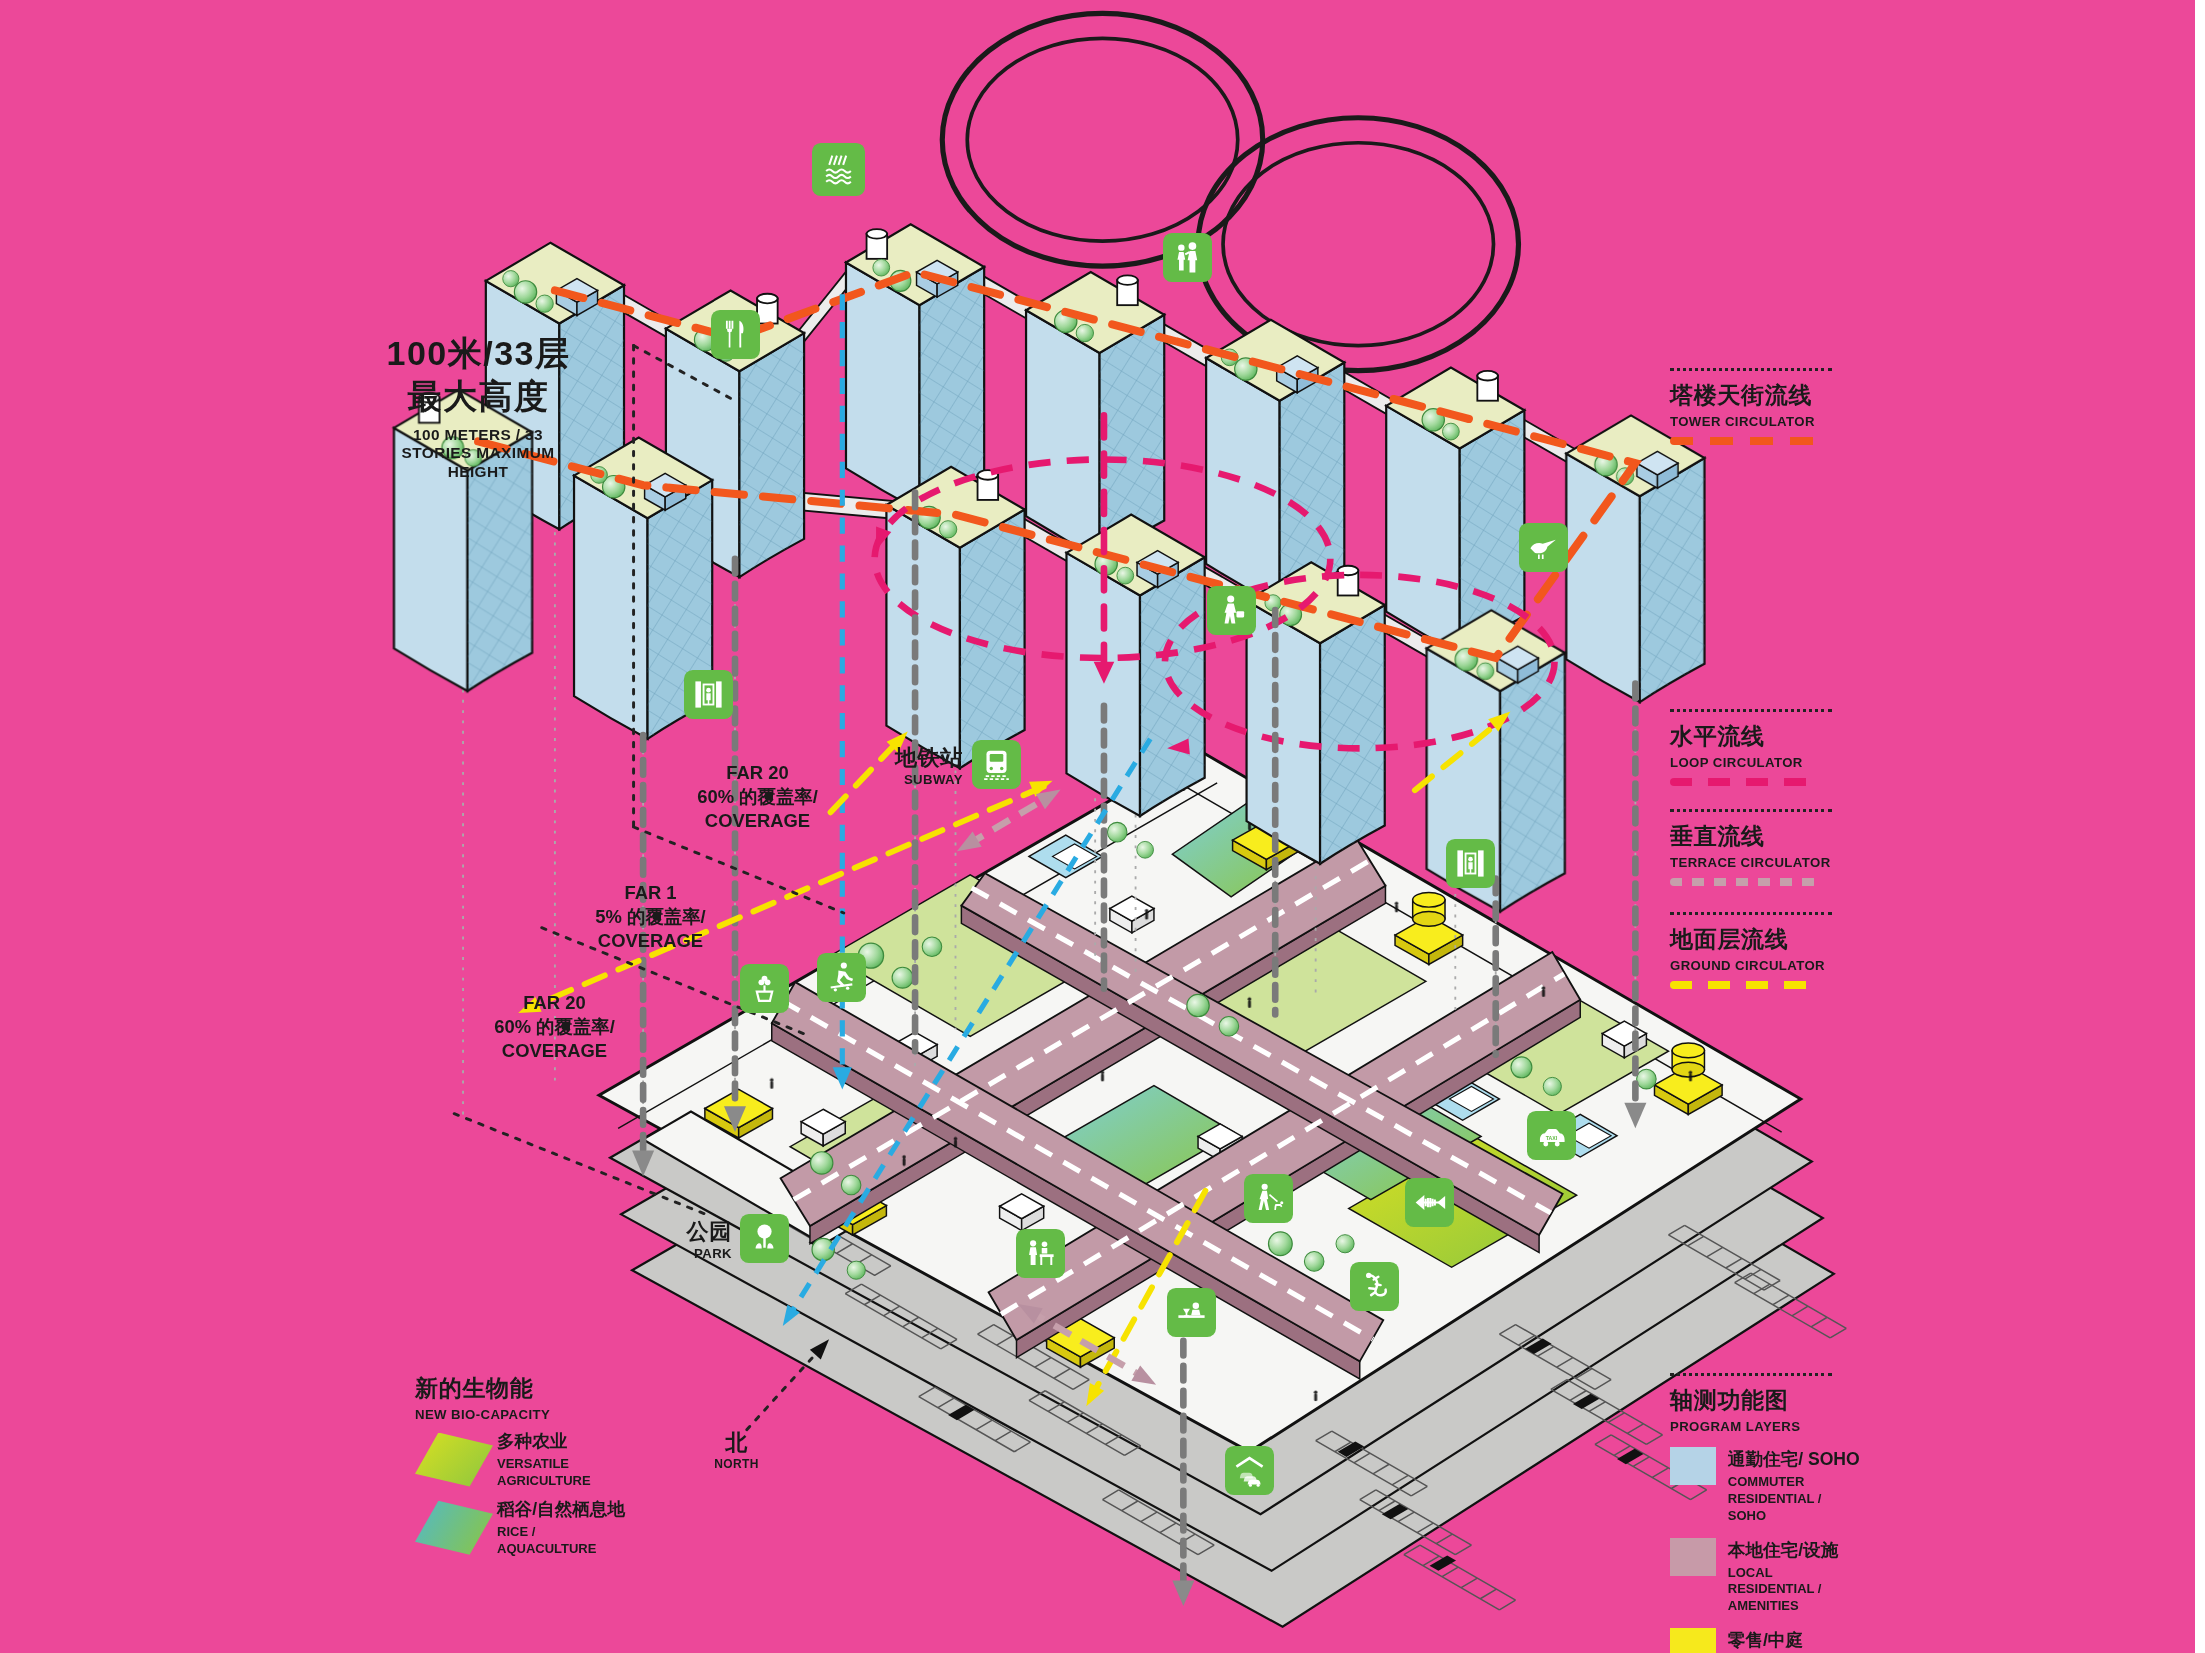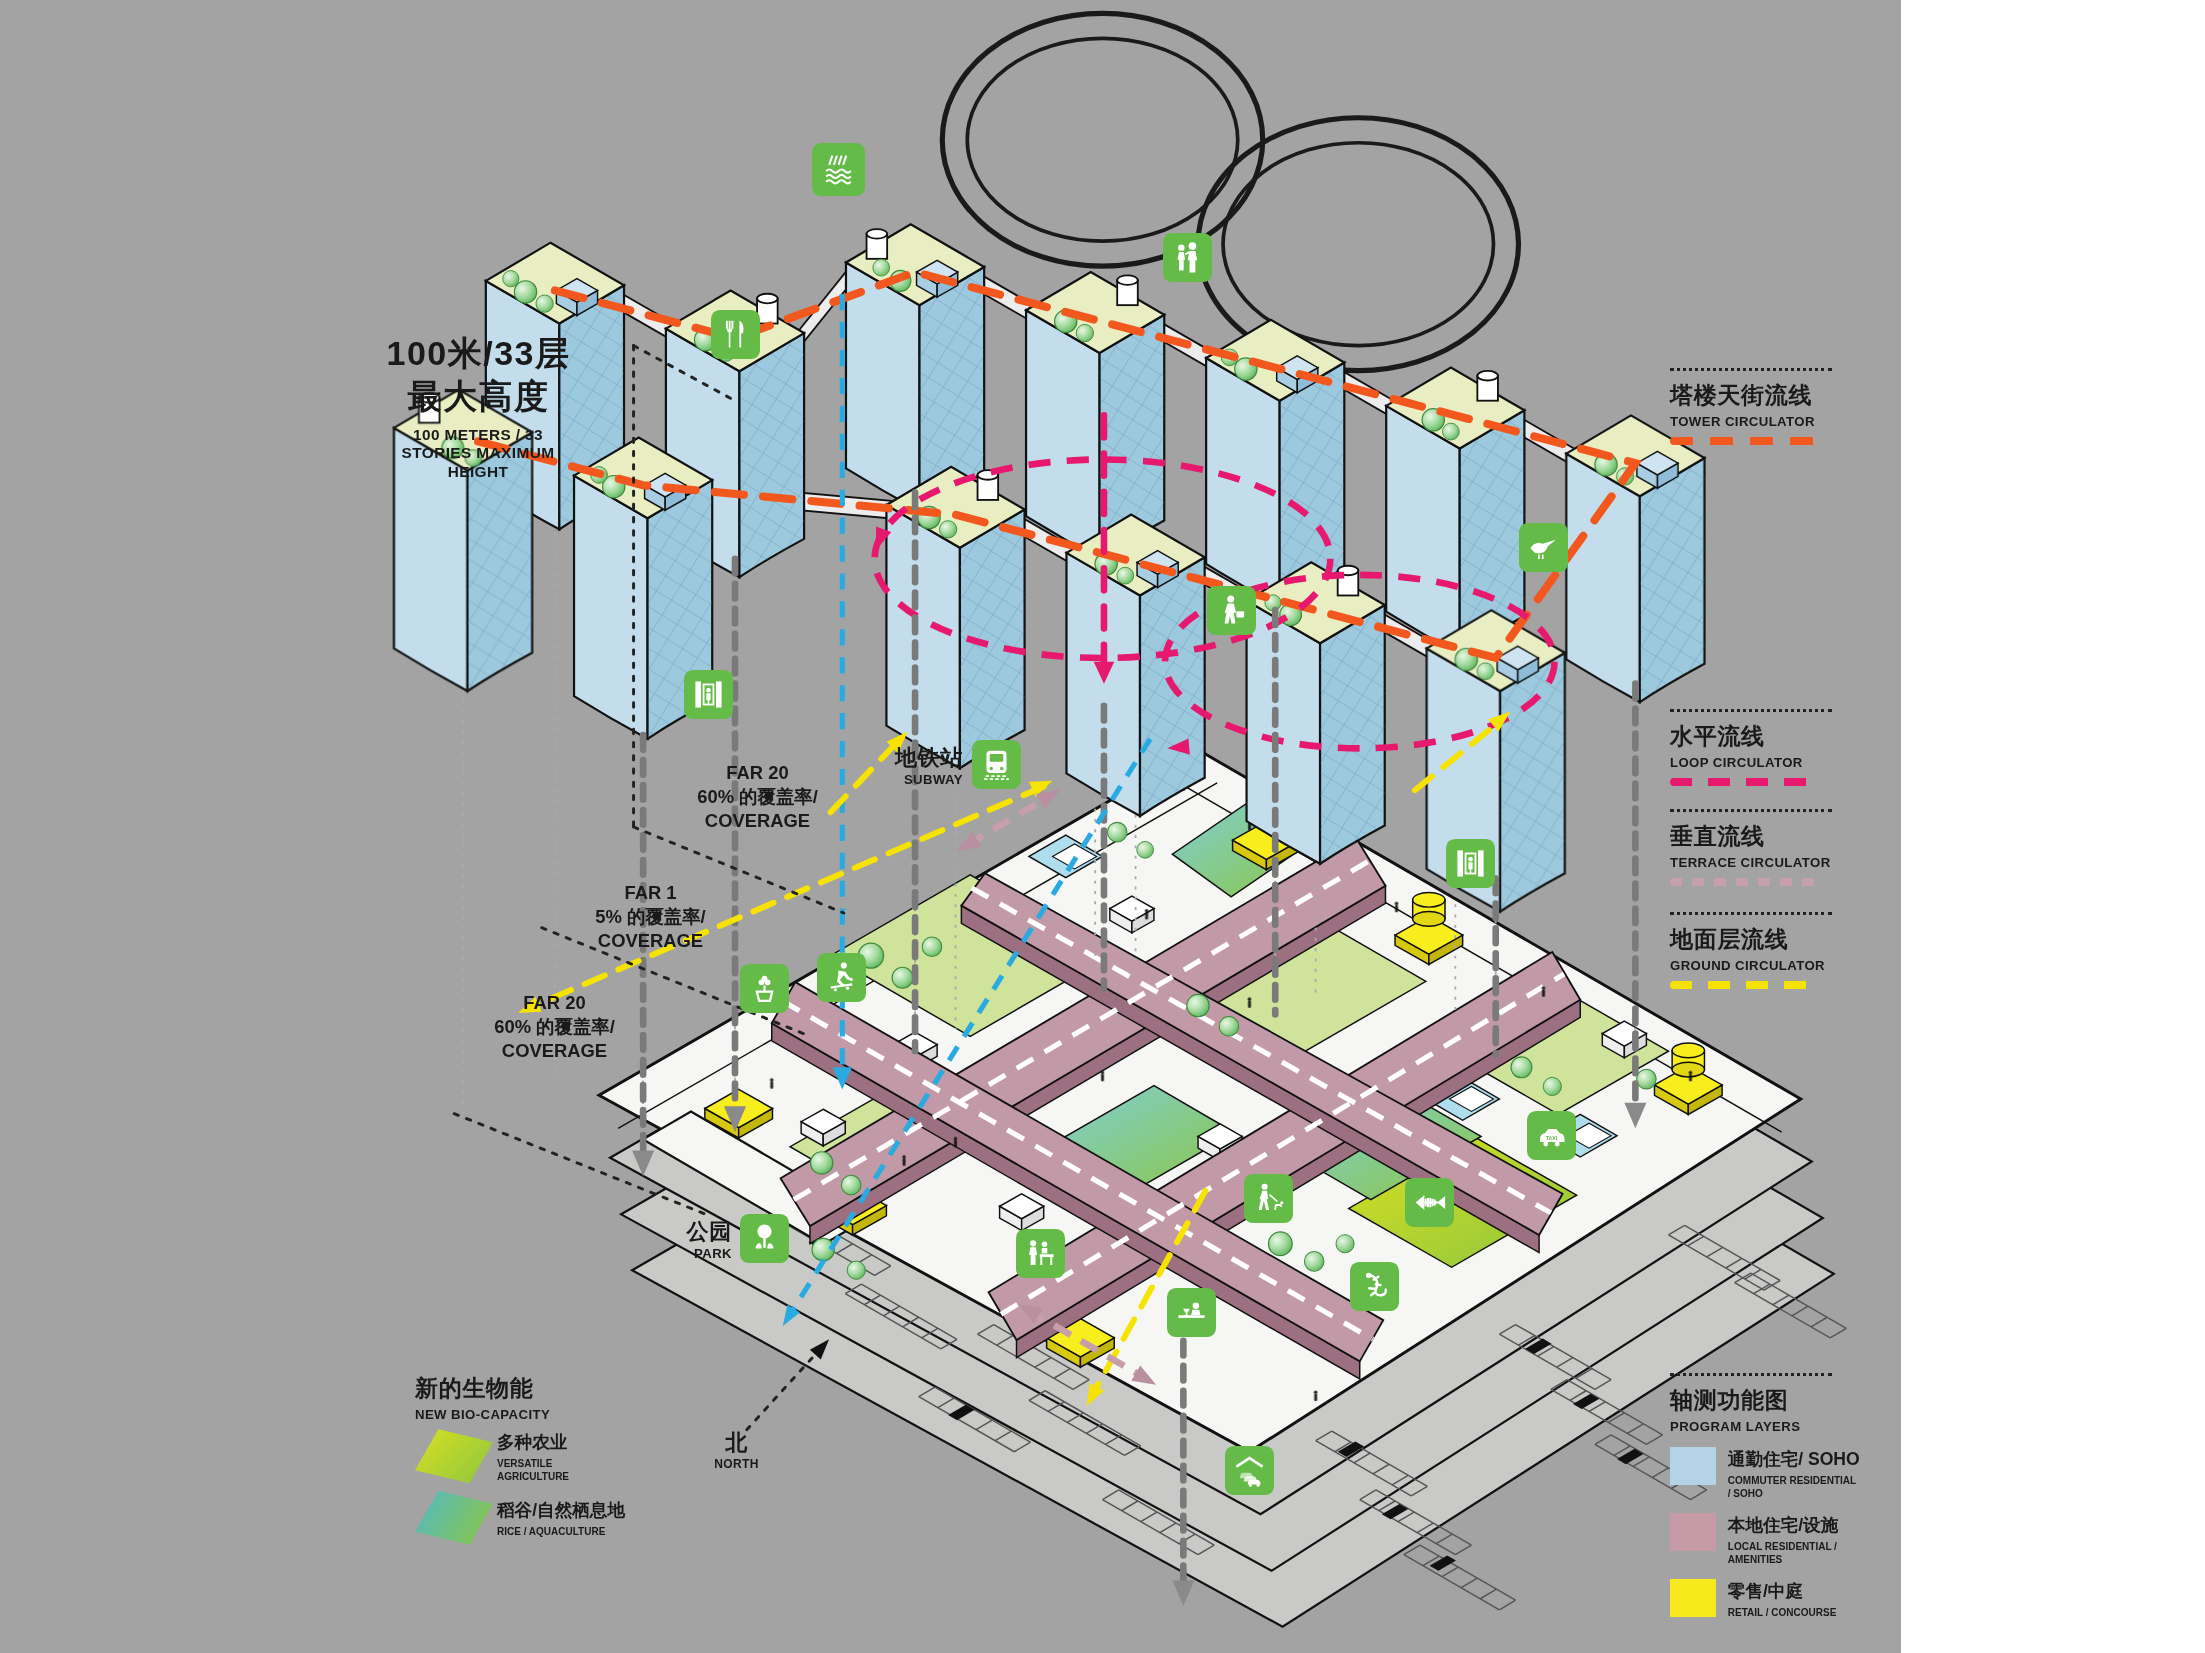--- a/index.html
+++ b/index.html
@@ -1,16 +1,16 @@
 <!DOCTYPE html>
 <html style="font-size:11.8px"><head>
 <meta charset="utf-8">
 <style>
   html,body{margin:0;padding:0;background:#fff;}
-  #stage{position:relative;width:1901px;height:1654px;background:#a3a3a3;overflow:hidden;
+  #stage{position:relative;width:2195px;height:1654px;background:#ec4899;overflow:hidden;
          font-family:"Liberation Sans",sans-serif;color:#1a1a1a;}
   #scene{position:absolute;left:0;top:0;}
   .lbl{position:absolute;font-weight:bold;color:#1a1a1a;}
   .ctr{text-align:center;} .rgt{text-align:right;}
   .cn-xl{font-size:34px;line-height:1.25;letter-spacing:1.5px;}
   .en-md{font-size:15.4px;line-height:1.2;margin-top:8.8px;letter-spacing:0.4px;}
   .cn-md{font-size:22px;line-height:1.15;letter-spacing:0.7px;}
   .en-sm{font-size:13.2px;letter-spacing:0.4px;margin-top:2.2px;}
   .far{font-size:18.4px;line-height:1.3;}
   
@@ -20,21 +20,21 @@
   .leg-en{font-size:13.2px;font-weight:bold;letter-spacing:0.4px;margin-top:2.9px;}
   .swatch{height:8px;width:147px;margin-top:8.8px;border-radius:4.4px;}
   .sw-orange{background:repeating-linear-gradient(90deg,#f2571d 0 23.5px,transparent 23.5px 40px);}
   .sw-pink{background:repeating-linear-gradient(90deg,#e6196f 0 22px,transparent 22px 38px);}
   .sw-mauve{background:repeating-linear-gradient(90deg,#c69fab 0 11.8px,transparent 11.8px 22px);}
   .sw-yellow{background:repeating-linear-gradient(90deg,#f7e300 0 22px,transparent 22px 38px);}
   
   .prog-item{display:flex;gap:11.8px;margin-top:13.2px;}
   .prog-swatch{width:46px;height:38px;flex:none;}
   .prog-cn{font-size:17.6px;font-weight:bold;}
-  .prog-en{font-size:10px;font-weight:bold;margin-top:2.9px;line-height:1.3;max-width:129px;}
+  .prog-en{font-size:13px;font-weight:bold;margin-top:2.9px;line-height:1.3;max-width:129px;}
   
   .bio-item{display:flex;gap:4px;margin-top:7.4px;align-items:center;}
   .bio-swatch{width:78px;height:54px;flex:none;clip-path:polygon(30% 0,100% 24%,70% 100%,0 76%);position:relative;}
   .bio-txt{max-width:147px;}
   .bdot{position:absolute;width:17.6px;height:17.6px;border-radius:50%;
         background:radial-gradient(circle at 35% 35%,#eaf7e6,#8ed089 60%,#57b257);}
   
   .gicon{position:absolute;width:49px;height:49px;background:#64bb47;border-radius:8.8px;
          display:flex;align-items:center;justify-content:center;}
   .gicon svg{width:37px;height:37px;}

